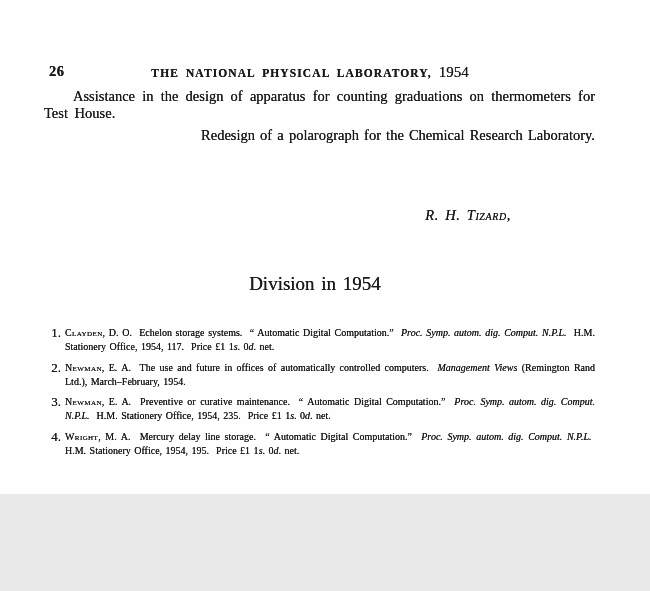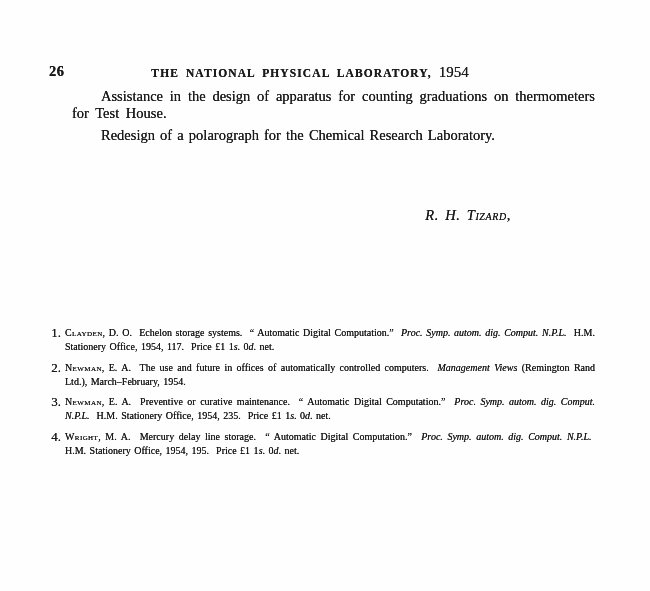--- a/index.html
+++ b/index.html
@@ -1,37 +1,37 @@
 <!DOCTYPE html>
 <html><head>
 <meta charset="utf-8">
 <style>
   html,body{margin:0;padding:0;background:#e8e8e8;}
   .page{
     position:relative;
-    width:650px;height:591px;
+    width:650px;height:494px;
     background:#fefefe;
     font-family:"Liberation Serif", serif;
     color:#1b1b1b;
     overflow:hidden;
     text-shadow:0 0 .35px currentColor;
   }
   
   .header{position:absolute;top:63px;left:44px;right:50px;height:20px;}
   .pagenum{position:absolute;left:5px;top:0;font-size:14.5px;font-weight:700;letter-spacing:.5px;}
   .running-title{
     position:absolute;left:0;right:0;top:1px;text-align:center;
     transform:translateX(-12px);
     font-size:11.5px;font-weight:700;letter-spacing:1.1px;word-spacing:3px;
   }
   .running-title .year{font-size:15px;font-weight:400;letter-spacing:0;}
   
   .body-block{position:absolute;top:88px;left:44px;width:551px;}
-  .para{margin:0 0 5.5px;font-size:14.5px;line-height:16.8px;word-spacing:1.5px;}
-  .para.indent{text-indent:29px;margin-left:28px;}
+  .para{margin:0 0 5.5px;font-size:14.5px;line-height:16.8px;word-spacing:1.5px;text-align:right;}
+  .para.indent{text-indent:29px;}
   .para.justify{text-align:justify;word-spacing:3px;}
   
   .signature{position:absolute;top:207px;left:44px;width:551px;text-align:right;}
   .sig-name{font-size:14.5px;padding-right:84px;letter-spacing:.6px;word-spacing:2px;font-style:italic;}
   .sig-title{font-size:14.5px;font-style:italic;padding-right:19px;margin-top:6px;}
   .sc{font-variant:small-caps;}
   
   .section-heading{
     position:absolute;top:275px;left:30px;right:50px;text-align:center;
     font-size:19px;line-height:17.5px;word-spacing:2px;
@@ -63,20 +63,21 @@
   <div class="body-block">
     <p class="para indent justify">Assistance in the design of apparatus for counting graduations on thermometers for Test House.</p>
     <p class="para indent">Redesign of a polarograph for the Chemical Research Laboratory.</p>
   </div>
 
   <div class="signature">
     <div class="sig-name sc">R. H. Tizard,</div>
   </div>
 
   <div class="section-heading">
+    <div>Division in 1954</div>
   </div>
 
   <div class="refs" id="refs">
       <div class="ref">
         <span class="ref-num">1.</span>
         <p class="ref-body"><span class="seg-smallcaps">Clayden</span><span class="seg-roman">, D. O.&nbsp; Echelon storage systems.&nbsp; “ Automatic Digital Computation.”&nbsp; </span><span class="seg-italic">Proc. Symp. autom. dig. Comput. N.P.L.</span><span class="seg-roman">&nbsp; H.M. Stationery Office, 1954, 117.&nbsp; Price £1 1</span><span class="seg-italic">s</span><span class="seg-roman">. 0</span><span class="seg-italic">d</span><span class="seg-roman">. net.</span></p>
       </div>
       <div class="ref">
         <span class="ref-num">2.</span>
         <p class="ref-body"><span class="seg-smallcaps">Newman</span><span class="seg-roman">, E. A.&nbsp; The use and future in offices of automatically controlled computers.&nbsp; </span><span class="seg-italic">Management Views</span><span class="seg-roman"> (Remington Rand Ltd.), March–February, 1954.</span></p>

